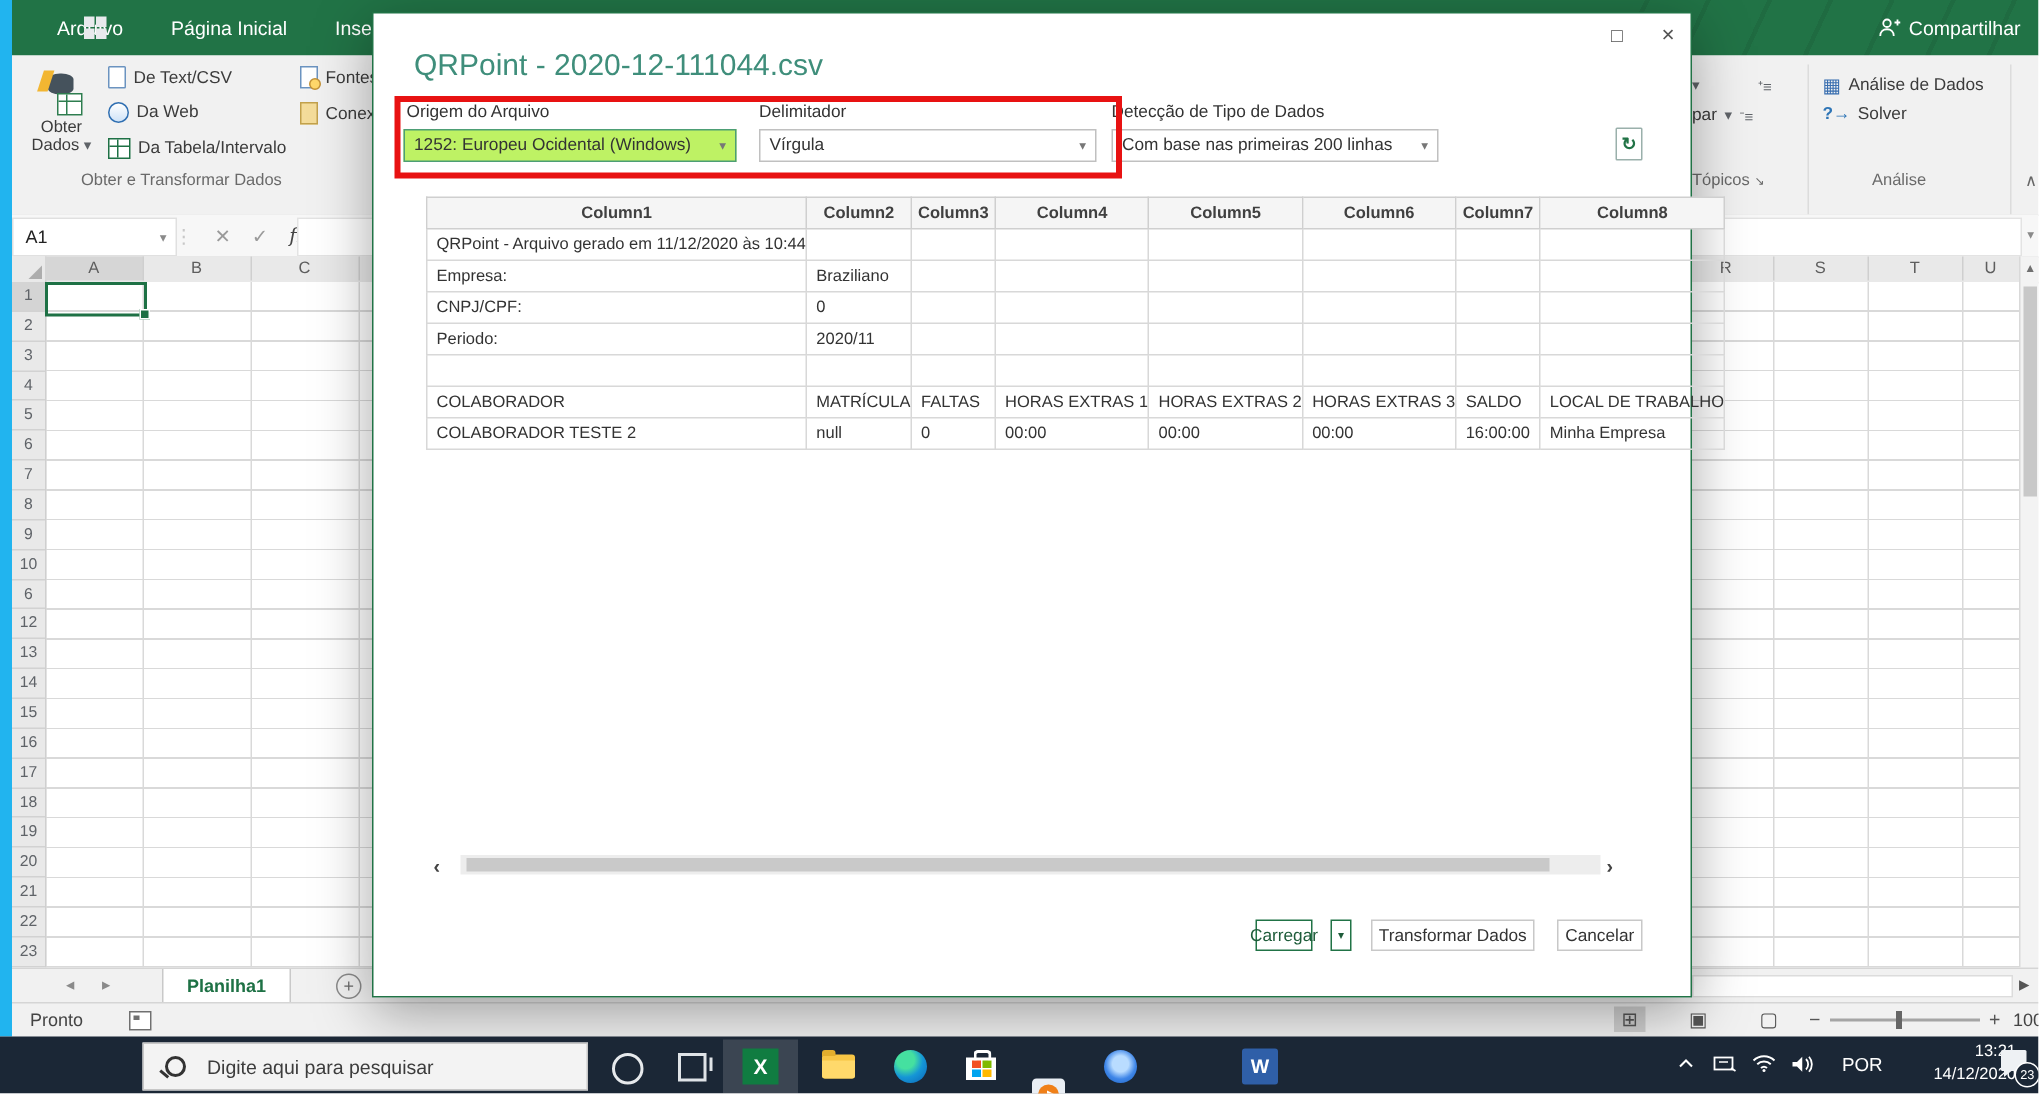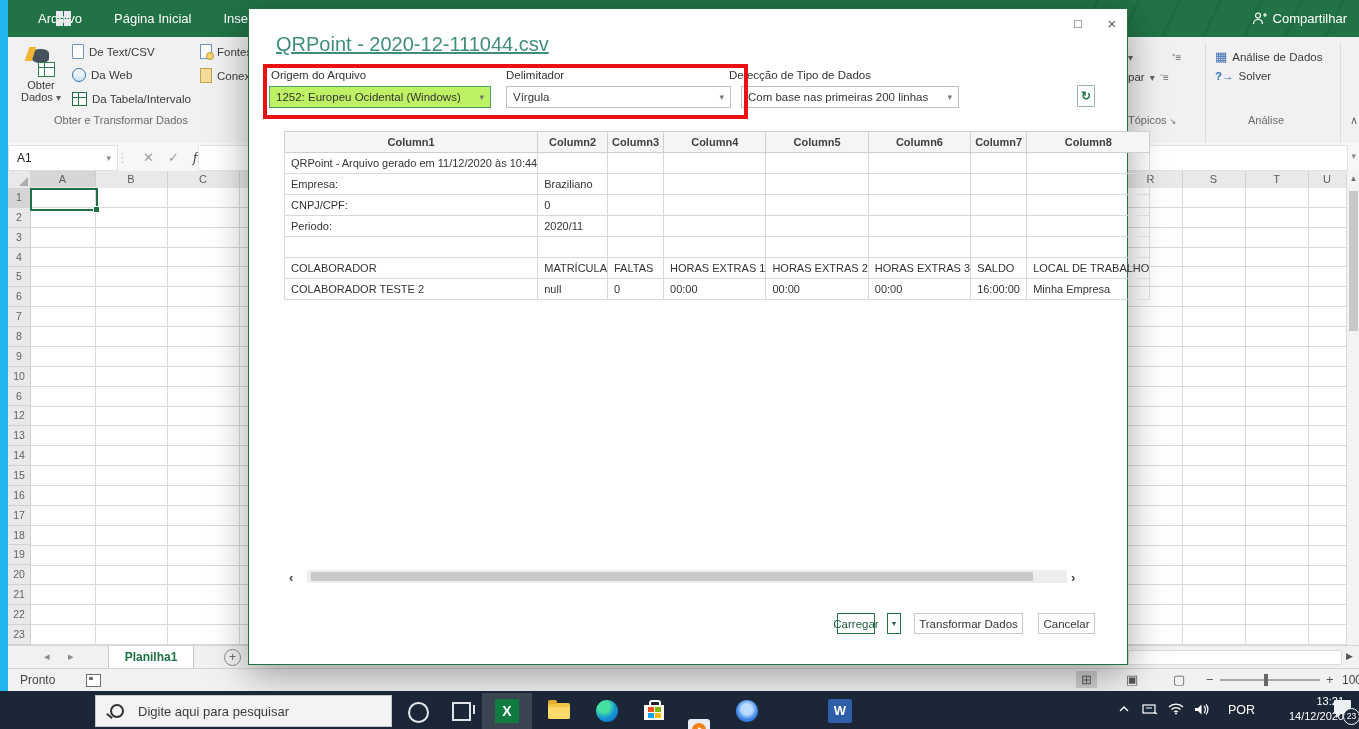--- a/index.html
+++ b/index.html
@@ -122,21 +122,21 @@
   .tray-glyph{position:absolute;top:703px;color:#fff;z-index:51;font-size:12px;}
   .clock{position:absolute;left:1262px;top:694px;width:82px;text-align:right;color:#fff;font-size:11px;line-height:15px;z-index:51;}
   .notif{position:absolute;left:1334px;top:700px;width:17px;height:14px;background:#eef1f4;border-radius:1px;z-index:51;}
   .notif::after{content:"";position:absolute;left:2px;bottom:-4px;border-top:4px solid #eef1f4;border-right:5px solid transparent;}
   .badge{position:absolute;left:1343px;top:708px;width:15px;height:15px;border-radius:50%;background:#1b2736;border:1px solid #fff;
     color:#fff;font-size:8.5px;text-align:center;line-height:15px;z-index:52;}
 
   
   .dialog{left:248px;top:8px;width:878px;height:655px;background:#fff;border:1px solid #217346;
     box-shadow:0 10px 36px rgba(0,0,0,.35);z-index:30;}
-  .dlg-title{position:absolute;left:27px;top:24px;font-size:20px;color:#3f8e7b;text-decoration:underline;}
+  .dlg-title{position:absolute;left:27px;top:24px;font-size:20px;color:#3f8e7b;}
   .dlg-ctl{position:absolute;top:4px;width:26px;height:22px;text-align:center;line-height:22px;color:#555;font-size:13px;}
   .fld-label{position:absolute;top:60px;font-size:11.5px;color:#333;}
   .fld-box{position:absolute;top:77px;height:22px;border:1px solid #c0c0c0;background:#fff;font-size:11.5px;color:#333;
     display:flex;align-items:center;padding:0 6px;box-sizing:border-box;}
   .fld-box .dd{margin-left:auto;color:#777;font-size:9px;}
   .fld-box.green{background:#bef264;border-color:#4d9e75;}
   .red-annot{position:absolute;left:14px;top:55px;width:477px;height:47px;border:4px solid #e81212;z-index:5;pointer-events:none;}
   .refresh-ic{position:absolute;left:828px;top:76px;width:16px;height:20px;border:1px solid #9ab0ab;border-radius:1px;
     color:#217346;font-weight:bold;font-size:12px;text-align:center;line-height:20px;}
   table.preview{position:absolute;left:35px;top:122px;border-collapse:collapse;table-layout:fixed;font-size:11px;color:#333;}
@@ -389,21 +389,21 @@
 <div class="notif"></div>
 <div class="badge">23</div>
 
 <div class="abs dialog">
   <div class="dlg-title">QRPoint - 2020-12-111044.csv</div>
   <div class="dlg-ctl" style="left:816px;">□</div>
   <div class="dlg-ctl" style="left:850px;font-size:15px;">×</div>
 
   <div class="fld-label" style="left:22px;">Origem do Arquivo</div>
   <div class="fld-label" style="left:257px;">Delimitador</div>
-  <div class="fld-label" style="left:480px;">Detecção de Tipo de Dados</div>
+  <div class="fld-label" style="left:492px;">Detecção de Tipo de Dados</div>
 
   <div class="fld-box green" style="left:20px;width:222px;">
     <span>1252: Europeu Ocidental (Windows)</span>
     <span class="dd">▾</span>
   </div>
   <div class="fld-box" style="left:257px;width:225px;">
     <span>Vírgula</span>
     <span class="dd">▾</span>
   </div>
   <div class="fld-box" style="left:492px;width:218px;">

